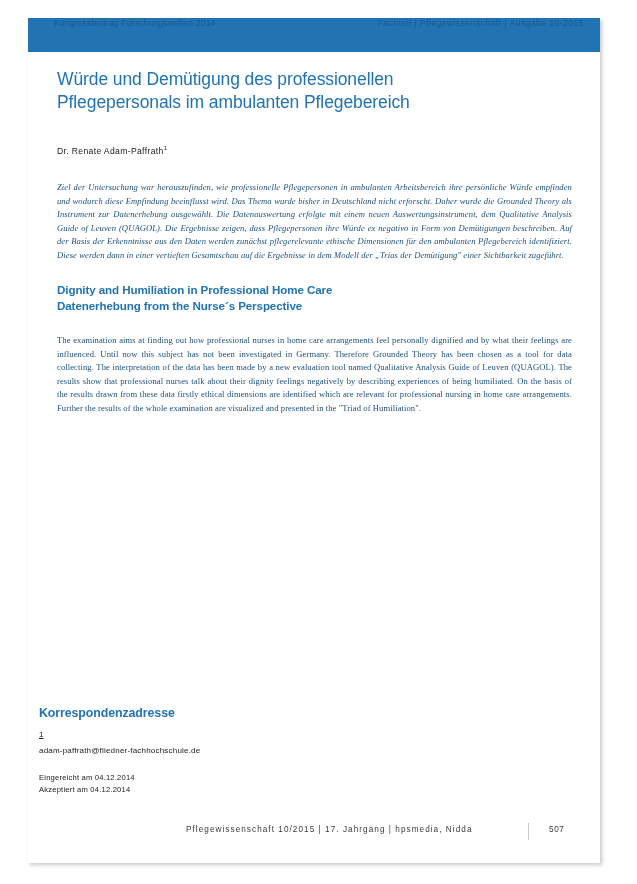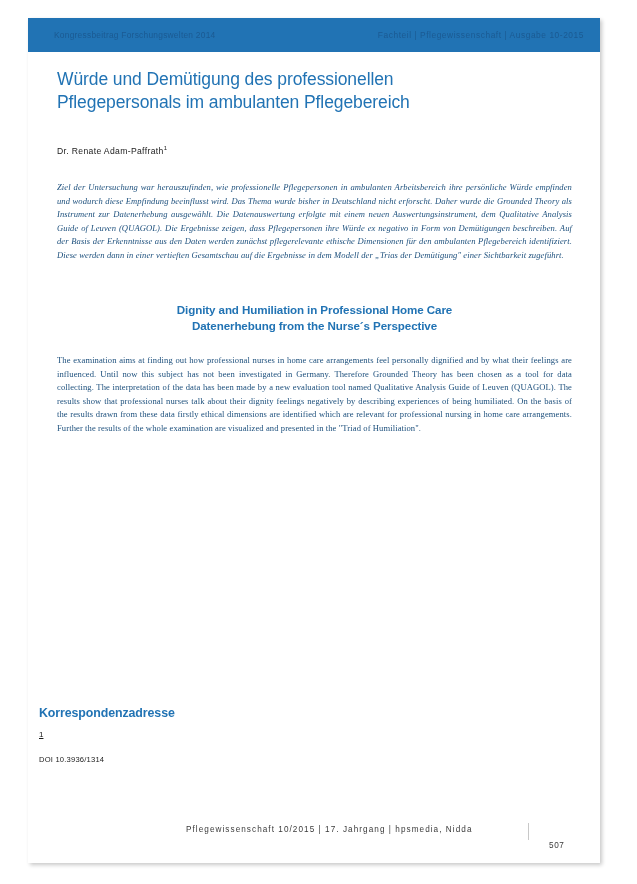--- a/index.html
+++ b/index.html
@@ -27,21 +27,20 @@
 
   
   .topbar {
     position: absolute;
     left: 0;
     top: 0;
     width: 572px;
     height: 34px;
     background: #2173b4;
     display: flex;
-    align-items: center;
     justify-content: space-between;
     box-sizing: border-box;
     padding: 0 16px 0 26px;
   }
   .topbar-left, .topbar-right {
     color: #1b5a92;
     font-size: 8.4px;
     letter-spacing: 0.25px;
     white-space: nowrap;
     font-family: "Liberation Sans", sans-serif;
@@ -80,27 +79,26 @@
     font-size: 8.55px;
     line-height: 1.58;
     color: #1c4f7c;
     font-style: italic;
     text-align: justify;
     font-family: "Liberation Serif", serif;
     letter-spacing: 0.1px;
   }
 
   .heading-en {
-    margin-top: 40px;
+    margin-top: 20px;
     color: #2173b4;
     font-size: 11.6px;
     font-weight: bold;
     line-height: 1.38;
     letter-spacing: -0.1px;
-    text-align: center;
   }
 
   .abstract-en {
     margin-top: 20px;
     font-size: 8.55px;
     line-height: 1.58;
     color: #1c4f7c;
     text-align: justify;
     font-family: "Liberation Serif", serif;
     letter-spacing: 0.1px;
@@ -168,21 +166,21 @@
     position: absolute;
     left: 500px;
     top: -2px;
     width: 1px;
     height: 17px;
     background: #c8c8c8;
   }
   .footer-page {
     position: absolute;
     left: 521px;
-    top: 16px;
+    top: 0;
     font-size: 8.2px;
     color: #3a3a3a;
     letter-spacing: 0.6px;
   }
 </style>
 </head>
 <body>
 
 <div class="page">
 
@@ -206,21 +204,25 @@
       <div>Datenerhebung from the Nurse´s Perspective</div>
     </div>
 
     <div class="abstract-en">The examination aims at finding out how professional nurses in home care arrangements feel personally dignified and by what their feelings are influenced. Until now this subject has not been investigated in Germany. Therefore Grounded Theory has been chosen as a tool for data collecting. The interpretation of the data has been made by a new evaluation tool named Qualitative Analysis Guide of Leuven (QUAGOL). The results show that professional nurses talk about their dignity feelings negatively by describing experiences of being humiliated. On the basis of the results drawn from these data firstly ethical dimensions are identified which are relevant for professional nursing in home care arrangements. Further the results of the whole examination are visualized and presented in the "Triad of Humiliation".</div>
 
   </div>
 
   <div class="corr">
     <div class="corr-title">Korrespondenzadresse</div>
     <div class="corr-num">1</div>
-    <div class="corr-doi">DOI 10.3936/1314</div>
+    <div class="corr-mail">adam-paffrath@fliedner-fachhochschule.de</div>
+    <div class="corr-dates">
+      <div>Eingereicht am 04.12.2014</div>
+      <div>Akzeptiert am 04.12.2014</div>
+    </div>
   </div>
 
   <div class="footer">
     <span class="footer-text">Pflegewissenschaft 10/2015 | 17. Jahrgang | hpsmedia, Nidda</span>
     <span class="footer-sep"></span>
     <span class="footer-page">507</span>
   </div>
 
 </div>
 

